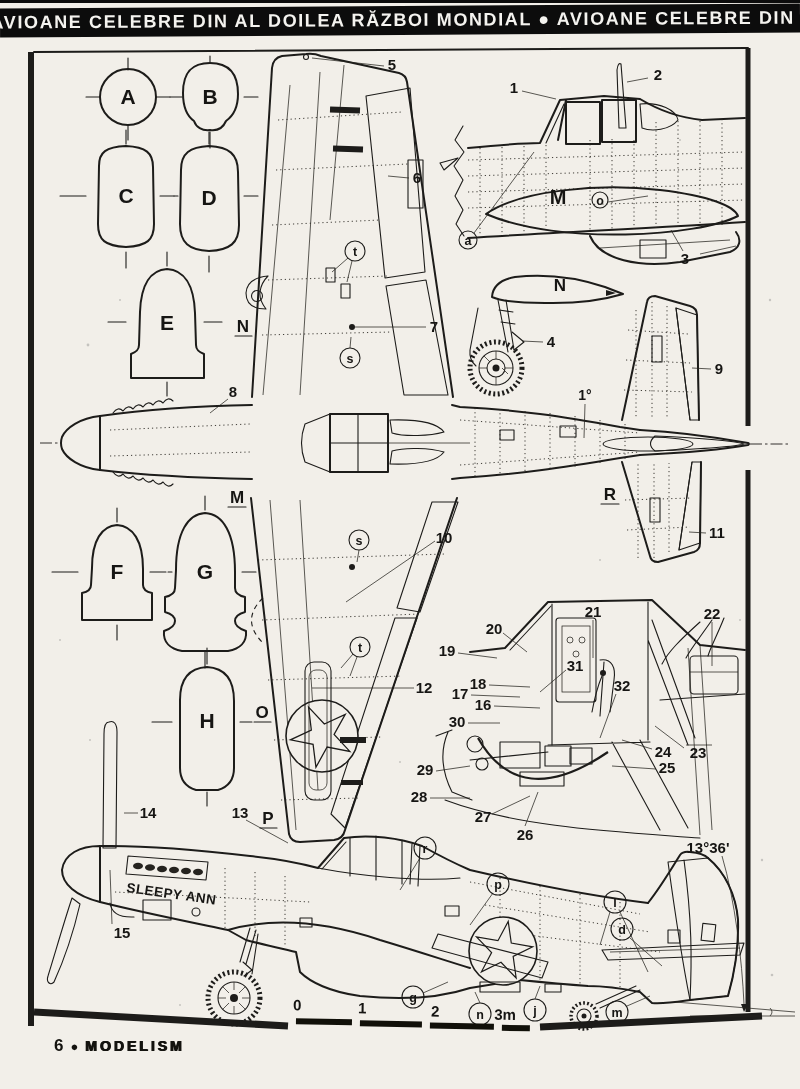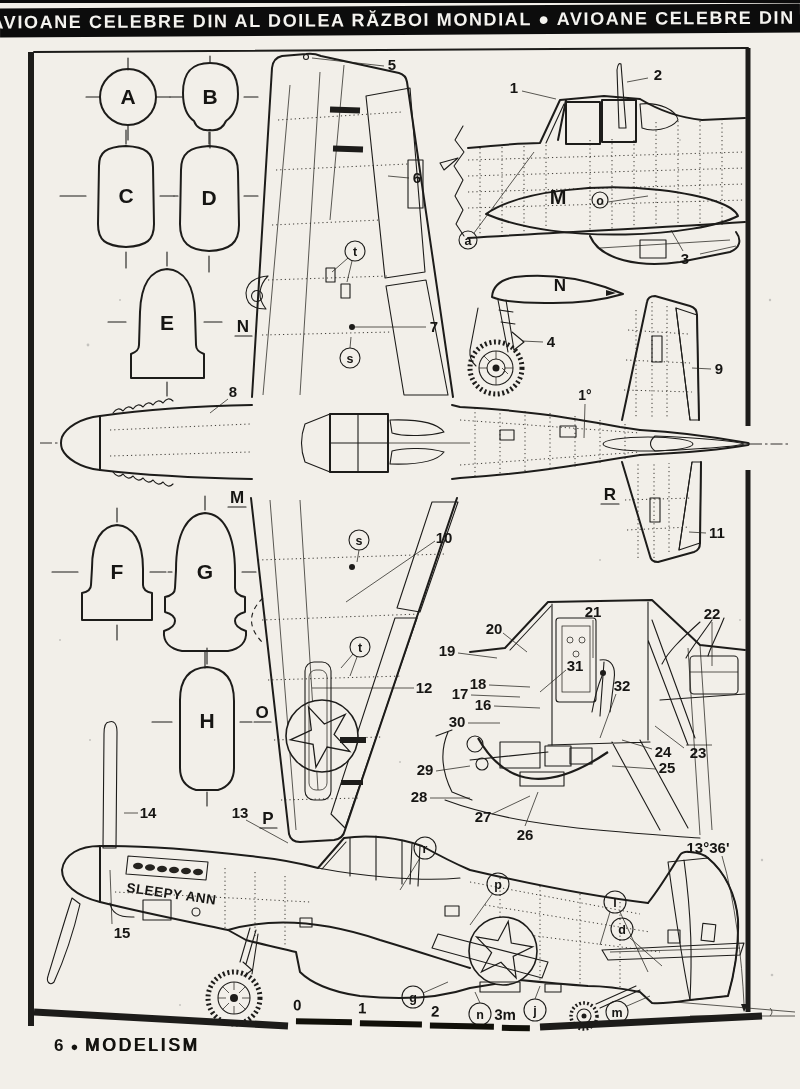--- a/index.html
+++ b/index.html
@@ -5,21 +5,21 @@
   html,body{margin:0;padding:0;background:#d8d5cd;}
   #page{position:relative;width:800px;height:1089px;background:#f2efe9;overflow:hidden;
         font-family:"Liberation Sans",sans-serif;}
   #topline{position:absolute;left:0;top:0;width:800px;height:3px;background:#0c0c0c;}
   #header{position:absolute;left:0;top:6px;width:800px;height:29px;background:#0c0c0c;
           display:flex;align-items:center;justify-content:center;transform:rotate(-0.35deg);}
   #header span{color:#f4f3ef;font-weight:bold;font-size:18px;letter-spacing:1.6px;white-space:nowrap;}
   #footer{position:absolute;left:54px;top:1036px;color:#14130f;display:flex;align-items:center;gap:7px;}
   #footer .pg{font-size:17px;font-weight:bold;}
   #footer .bl{font-size:13px;}
-  #footer .mag{font-size:17px;font-weight:normal;letter-spacing:3px;transform:scaleY(1.05);
+  #footer .mag{font-size:14px;font-weight:bold;letter-spacing:3px;transform:scaleY(1.05);
                text-shadow:0.7px 0 #14130f,-0.5px 0 #14130f;}
   svg{position:absolute;left:0;top:0;}
   svg text{font-family:"Liberation Sans",sans-serif;fill:#161513;}
   .ln{fill:none;stroke:#1d1c1a;stroke-width:1.1;stroke-linecap:round;stroke-linejoin:round;}
   .ln2{fill:none;stroke:#1d1c1a;stroke-width:2;stroke-linecap:round;stroke-linejoin:round;}
   .thin{fill:none;stroke:#26241f;stroke-width:0.75;}
   .dot{fill:none;stroke:#2a2823;stroke-width:0.9;stroke-dasharray:1.2 3;}
   .dsh{fill:none;stroke:#1d1c1a;stroke-width:1.1;stroke-dasharray:5 4;}
   .cl{fill:none;stroke:#1d1c1a;stroke-width:0.9;stroke-dasharray:12 3 2.5 3;}
   .ink{fill:#1d1c1a;stroke:none;}

